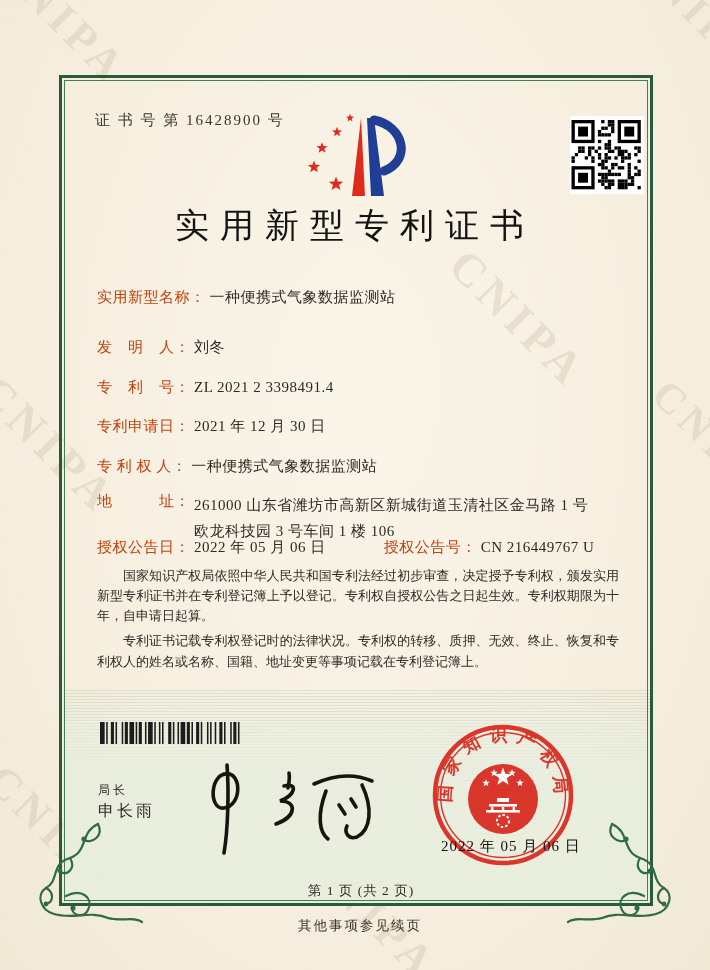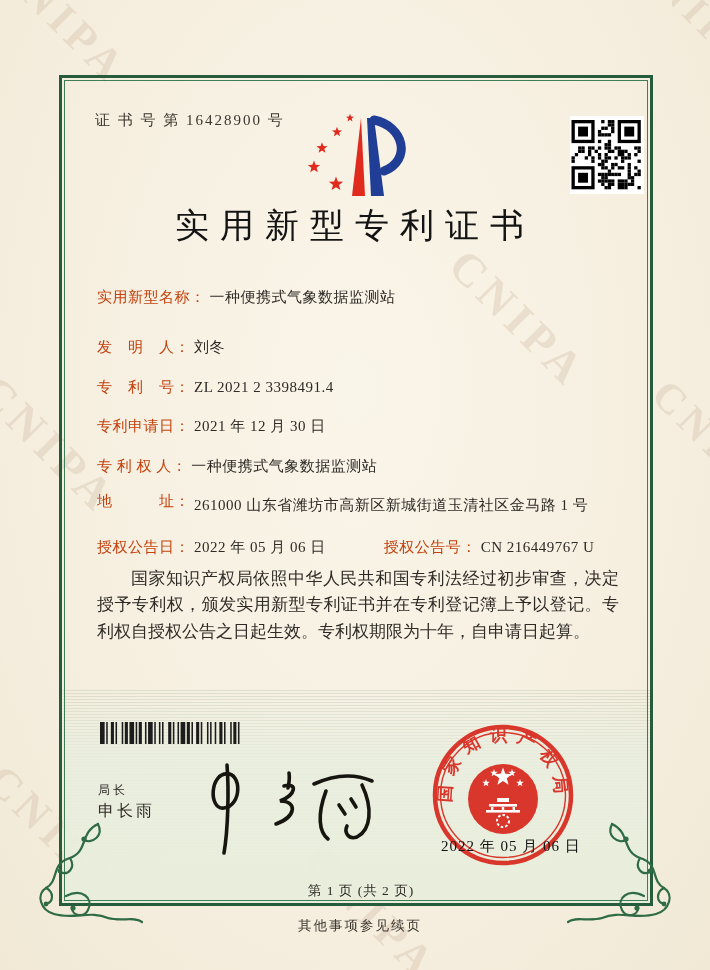--- a/index.html
+++ b/index.html
@@ -32,21 +32,21 @@
   .certno{left:95px;top:111px;font-size:15px;letter-spacing:2px;color:#3a342c;}
   .title{
     left:0;top:203px;width:710px;text-align:center;
     font-size:34px;font-weight:normal;letter-spacing:11px;color:#141414;
   }
   .row{left:97px;font-size:15px;letter-spacing:0.5px;white-space:nowrap;}
   .row .lbl{color:#c2410c;}
   .row .val{margin-left:4px;}
   .addrval{display:inline-block;vertical-align:top;white-space:normal;width:420px;line-height:1.75;margin-left:4px;}
   .grant2{margin-left:58px;}
-  .paras{left:97px;top:566px;width:522px;font-size:17px;line-height:1.55;
+  .paras{left:97px;top:566px;width:522px;font-size:13px;line-height:1.55;
     text-align:justify;color:#2e2a26;z-index:5;position:absolute;}
   .paras p{margin:0 0 5px 0;text-indent:2em;}
   .sigrole{left:98px;top:782px;font-size:12px;letter-spacing:3px;z-index:6;}
   .signame{left:98px;top:801px;font-size:16px;letter-spacing:3px;z-index:6;}
   .sealdate{left:441px;top:837px;font-size:15px;letter-spacing:1px;color:#111;z-index:8;}
   .pageno{left:67px;top:882px;width:588px;text-align:center;font-size:13.5px;letter-spacing:1px;z-index:6;}
   .contnote{left:5px;top:917px;width:710px;text-align:center;font-size:13.5px;letter-spacing:2px;color:#3a342c;z-index:6;}
   svg{display:block;}
 </style>
 </head>
@@ -249,28 +249,29 @@
 <div class="abs row" style="top:378px;">
   <span class="lbl">专　利　号：</span><span class="val">ZL 2021 2 3398491.4</span>
 </div>
 <div class="abs row" style="top:417px;">
   <span class="lbl">专利申请日：</span><span class="val">2021 年 12 月 30 日</span>
 </div>
 <div class="abs row" style="top:457px;">
   <span class="lbl">专 利 权 人：</span><span class="val">一种便携式气象数据监测站</span>
 </div>
 <div class="abs row" style="top:492px;">
-  <span class="lbl" style="vertical-align:top;">地　　　址：</span><span class="addrval"><span>261000 山东省潍坊市高新区新城街道玉清社区金马路 1 号</span><br></span>
+  <span class="lbl" style="vertical-align:top;">地　　　址：</span><span class="addrval"><span>261000 山东省潍坊市高新区新城街道玉清社区金马路 1 号</span><br><span>欧龙科技园 3 号车间 1 楼 106</span></span>
 </div>
 <div class="abs row" style="top:538px;">
   <span class="lbl">授权公告日：</span><span class="val">2022 年 05 月 06 日</span><span class="lbl grant2">授权公告号：</span><span class="val">CN 216449767 U</span>
 </div>
 
 <div class="paras">
   <p>国家知识产权局依照中华人民共和国专利法经过初步审查，决定授予专利权，颁发实用新型专利证书并在专利登记簿上予以登记。专利权自授权公告之日起生效。专利权期限为十年，自申请日起算。</p>
+  <p>专利证书记载专利权登记时的法律状况。专利权的转移、质押、无效、终止、恢复和专利权人的姓名或名称、国籍、地址变更等事项记载在专利登记簿上。</p>
 </div>
 
 <svg id="barcode" class="abs" style="left:100px;top:722px;" width="192" height="22" viewBox="0 0 192 22">
     <rect x="0" y="0" width="4.65" height="22" fill="#1c1c1c"></rect>
     <rect x="6.2" y="0" width="1.55" height="22" fill="#1c1c1c"></rect>
     <rect x="10.85" y="0" width="3.1" height="22" fill="#1c1c1c"></rect>
     <rect x="15.5" y="0" width="1.55" height="22" fill="#1c1c1c"></rect>
     <rect x="21.700000000000003" y="0" width="1.55" height="22" fill="#1c1c1c"></rect>
     <rect x="24.800000000000004" y="0" width="3.1" height="22" fill="#1c1c1c"></rect>
     <rect x="29.450000000000006" y="0" width="4.65" height="22" fill="#1c1c1c"></rect>

